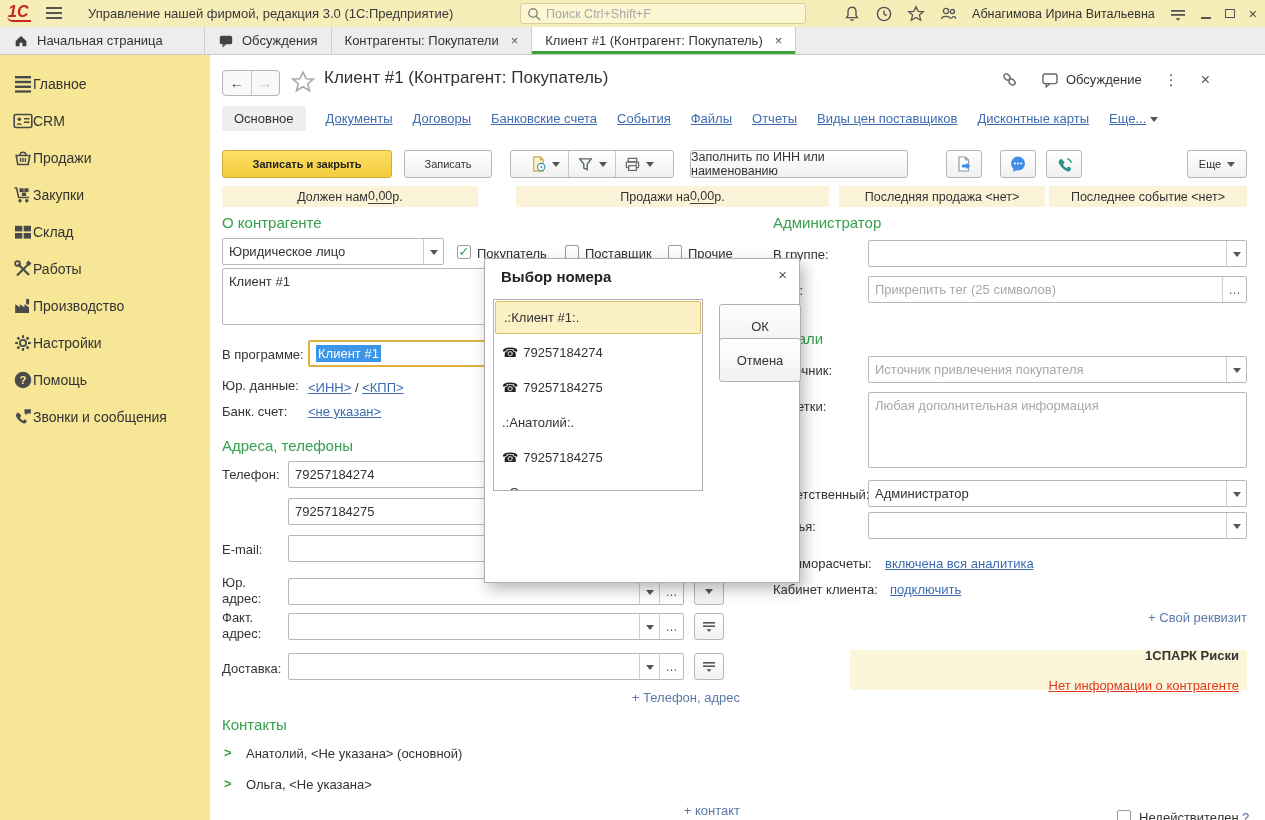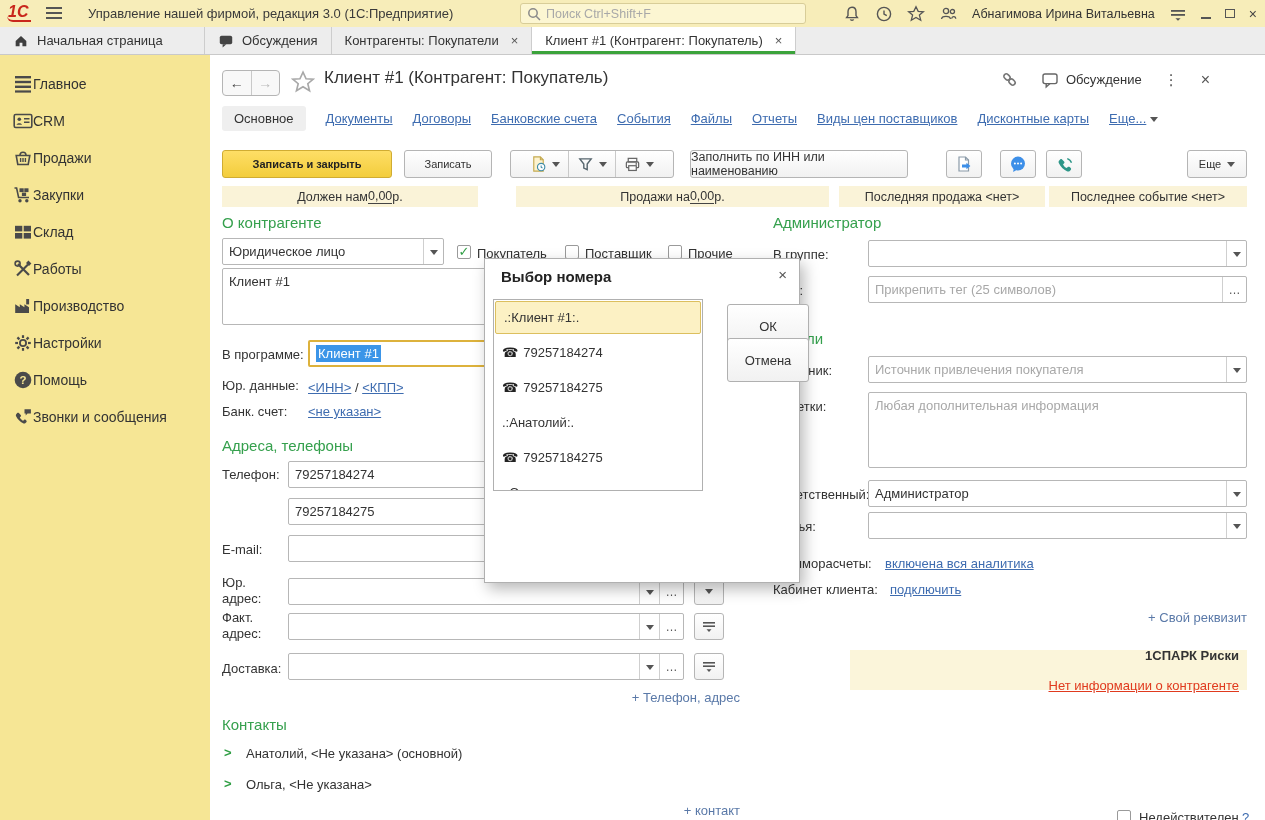--- a/index.html
+++ b/index.html
@@ -77,21 +77,21 @@
 
   
   .modal { position:absolute; left:484px; top:258px; width:316px; height:325px; background:#fff;
            border:1px solid #b0b0b0; box-shadow:4px 6px 14px rgba(0,0,0,0.28); z-index:50;}
   .mtitle { position:absolute; left:16px; top:9px; font-size:15px; font-weight:bold; color:#222;}
   .mclose { position:absolute; right:12px; top:7px; font-size:15px; color:#555; cursor:pointer;}
   .mlist { position:absolute; left:8px; top:40px; width:210px; height:192px; border:1px solid #b0b0b0; background:#fff; overflow:hidden;}
   .mitem { height:35px; display:flex; align-items:center; gap:5px; padding:0 8px; font-size:13px; color:#333; cursor:pointer;}
   .mitem.sel { background:#fcf1c4; border:1px solid #dcbf5e; border-radius:2px; margin:1px; height:33px;}
   .micon { font-family:"DejaVu Sans", sans-serif; font-size:13px; color:#222;}
-  .mbtn { position:absolute; left:242px; width:82px; height:44px; background:linear-gradient(#ffffff,#f1f1f1);
+  .mbtn { position:absolute; left:234px; width:82px; height:44px; background:linear-gradient(#ffffff,#f1f1f1);
           border:1px solid #b0b0b0; border-radius:3px; display:flex; align-items:center; justify-content:center;
           font-size:13px; color:#333; cursor:pointer;}
 
   .spark { position:absolute; left:850px; top:650px; width:397px; height:40px; background:#fbf5da;
            display:flex; flex-direction:column; align-items:flex-end; justify-content:center; padding-right:8px; gap:15px;}
   .spark .t { font-size:13px; font-weight:bold; color:#333;}
   .spark .l { font-size:13px; color:#e03a1e; text-decoration:underline; cursor:pointer;}
 </style>
 </head>
 <body>

